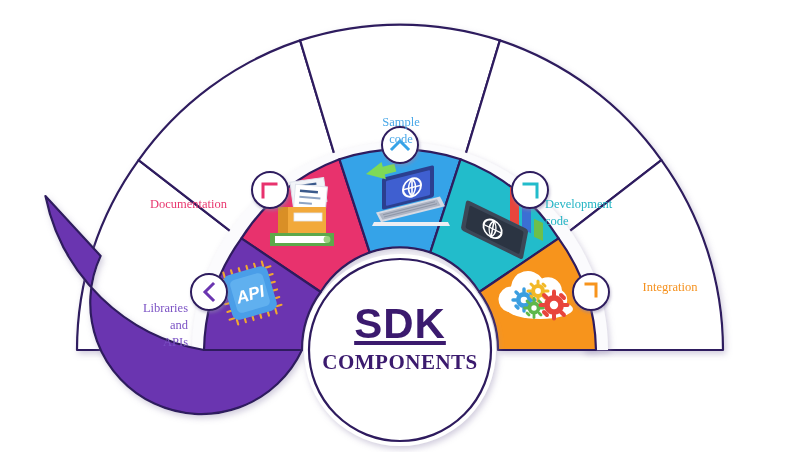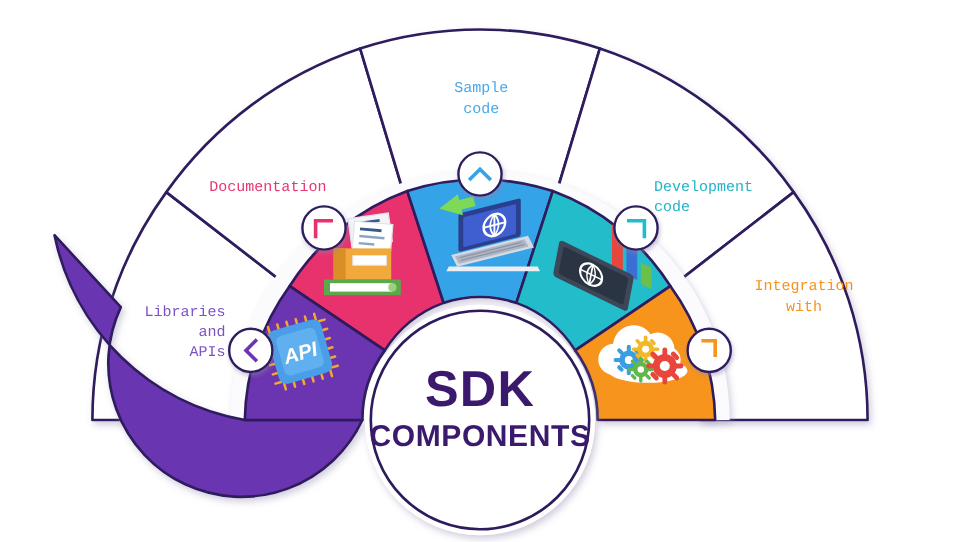--- a/index.html
+++ b/index.html
@@ -1,27 +1,27 @@
 <!DOCTYPE html>
 <html><head>
 <meta charset="utf-8">
 <style>
   html,body{margin:0;padding:0;background:#ffffff;}
   body{width:800px;height:452px;overflow:hidden;
        font-family:"Liberation Sans", sans-serif;}
   #stage{position:relative;width:800px;height:452px;background:#fff;}
   svg{position:absolute;left:0;top:0;}
-  .lbl{position:absolute;font-family:Liberation Mono, monospace;
-       font-size:12.5px;line-height:17px;font-weight:400;}
+  .lbl{position:absolute;font-family:Liberation Serif, serif;
+       font-size:12.5px;line-height:17px;font-weight:400;margin-top:48px;}
   .center-title{position:absolute;text-align:center;width:200px;
        left:300px;}
   .sdk{font-size:42px;font-weight:bold;letter-spacing:1px;color:#3b1a6e;
-       font-family:"Liberation Sans", sans-serif;}
-  .comp{font-size:25px;font-weight:bold;letter-spacing:.5px;color:#3b1a6e;
-       font-family:Liberation Sans, sans-serif;margin-top:2px;}
+       font-family:"Liberation Sans", sans-serif;text-decoration:underline;}
+  .comp{font-size:21px;font-weight:bold;letter-spacing:.5px;color:#3b1a6e;
+       font-family:Liberation Serif, serif;margin-top:2px;}
 </style>
 </head>
 <body>
 
 <div id="stage">
 
 <svg width="800" height="452" viewBox="0 0 800 452">
   <defs>
     <filter id="softshadow" x="-30%" y="-30%" width="170%" height="170%">
       <feDropShadow dx="2" dy="3" stdDeviation="3" flood-color="#9a8fb5" flood-opacity="0.45"></feDropShadow>
@@ -256,37 +256,36 @@
     </g>
   </g>
 </svg>
 
 <div class="lbl" style="left:110px; top:252px; width:78px; text-align:right; color:#7b52c4;">
   <div>Libraries</div>
   <div>and</div>
   <div>APIs</div>
 </div>
 
-<div class="lbl" style="left:150px; top:148px; width:122px; text-align:right; color:#e8376f;">
+<div class="lbl" style="left:150px; top:148px; width:122px; text-align:left; color:#e8376f;">
   <div>Documentation</div>
 </div>
 
 <div class="lbl" style="left:360px; top:66px; width:82px; text-align:center; color:#4aa8e8;">
   <div>Sample</div>
   <div>code</div>
 </div>
 
 <div class="lbl" style="left:545px; top:148px; width:100px; text-align:left; color:#22b4c4;">
   <div>Development</div>
   <div>code</div>
 </div>
 
 <div class="lbl" style="left:622px; top:231px; width:96px; text-align:center; color:#f59220;">
   <div>Integration</div>
-  <div>with</div>
 </div>
 
 <div class="center-title" style="top:300px;">
   <div class="sdk">SDK</div>
   <div class="comp">COMPONENTS</div>
 </div>
 
 </div>
 
 </body></html>

